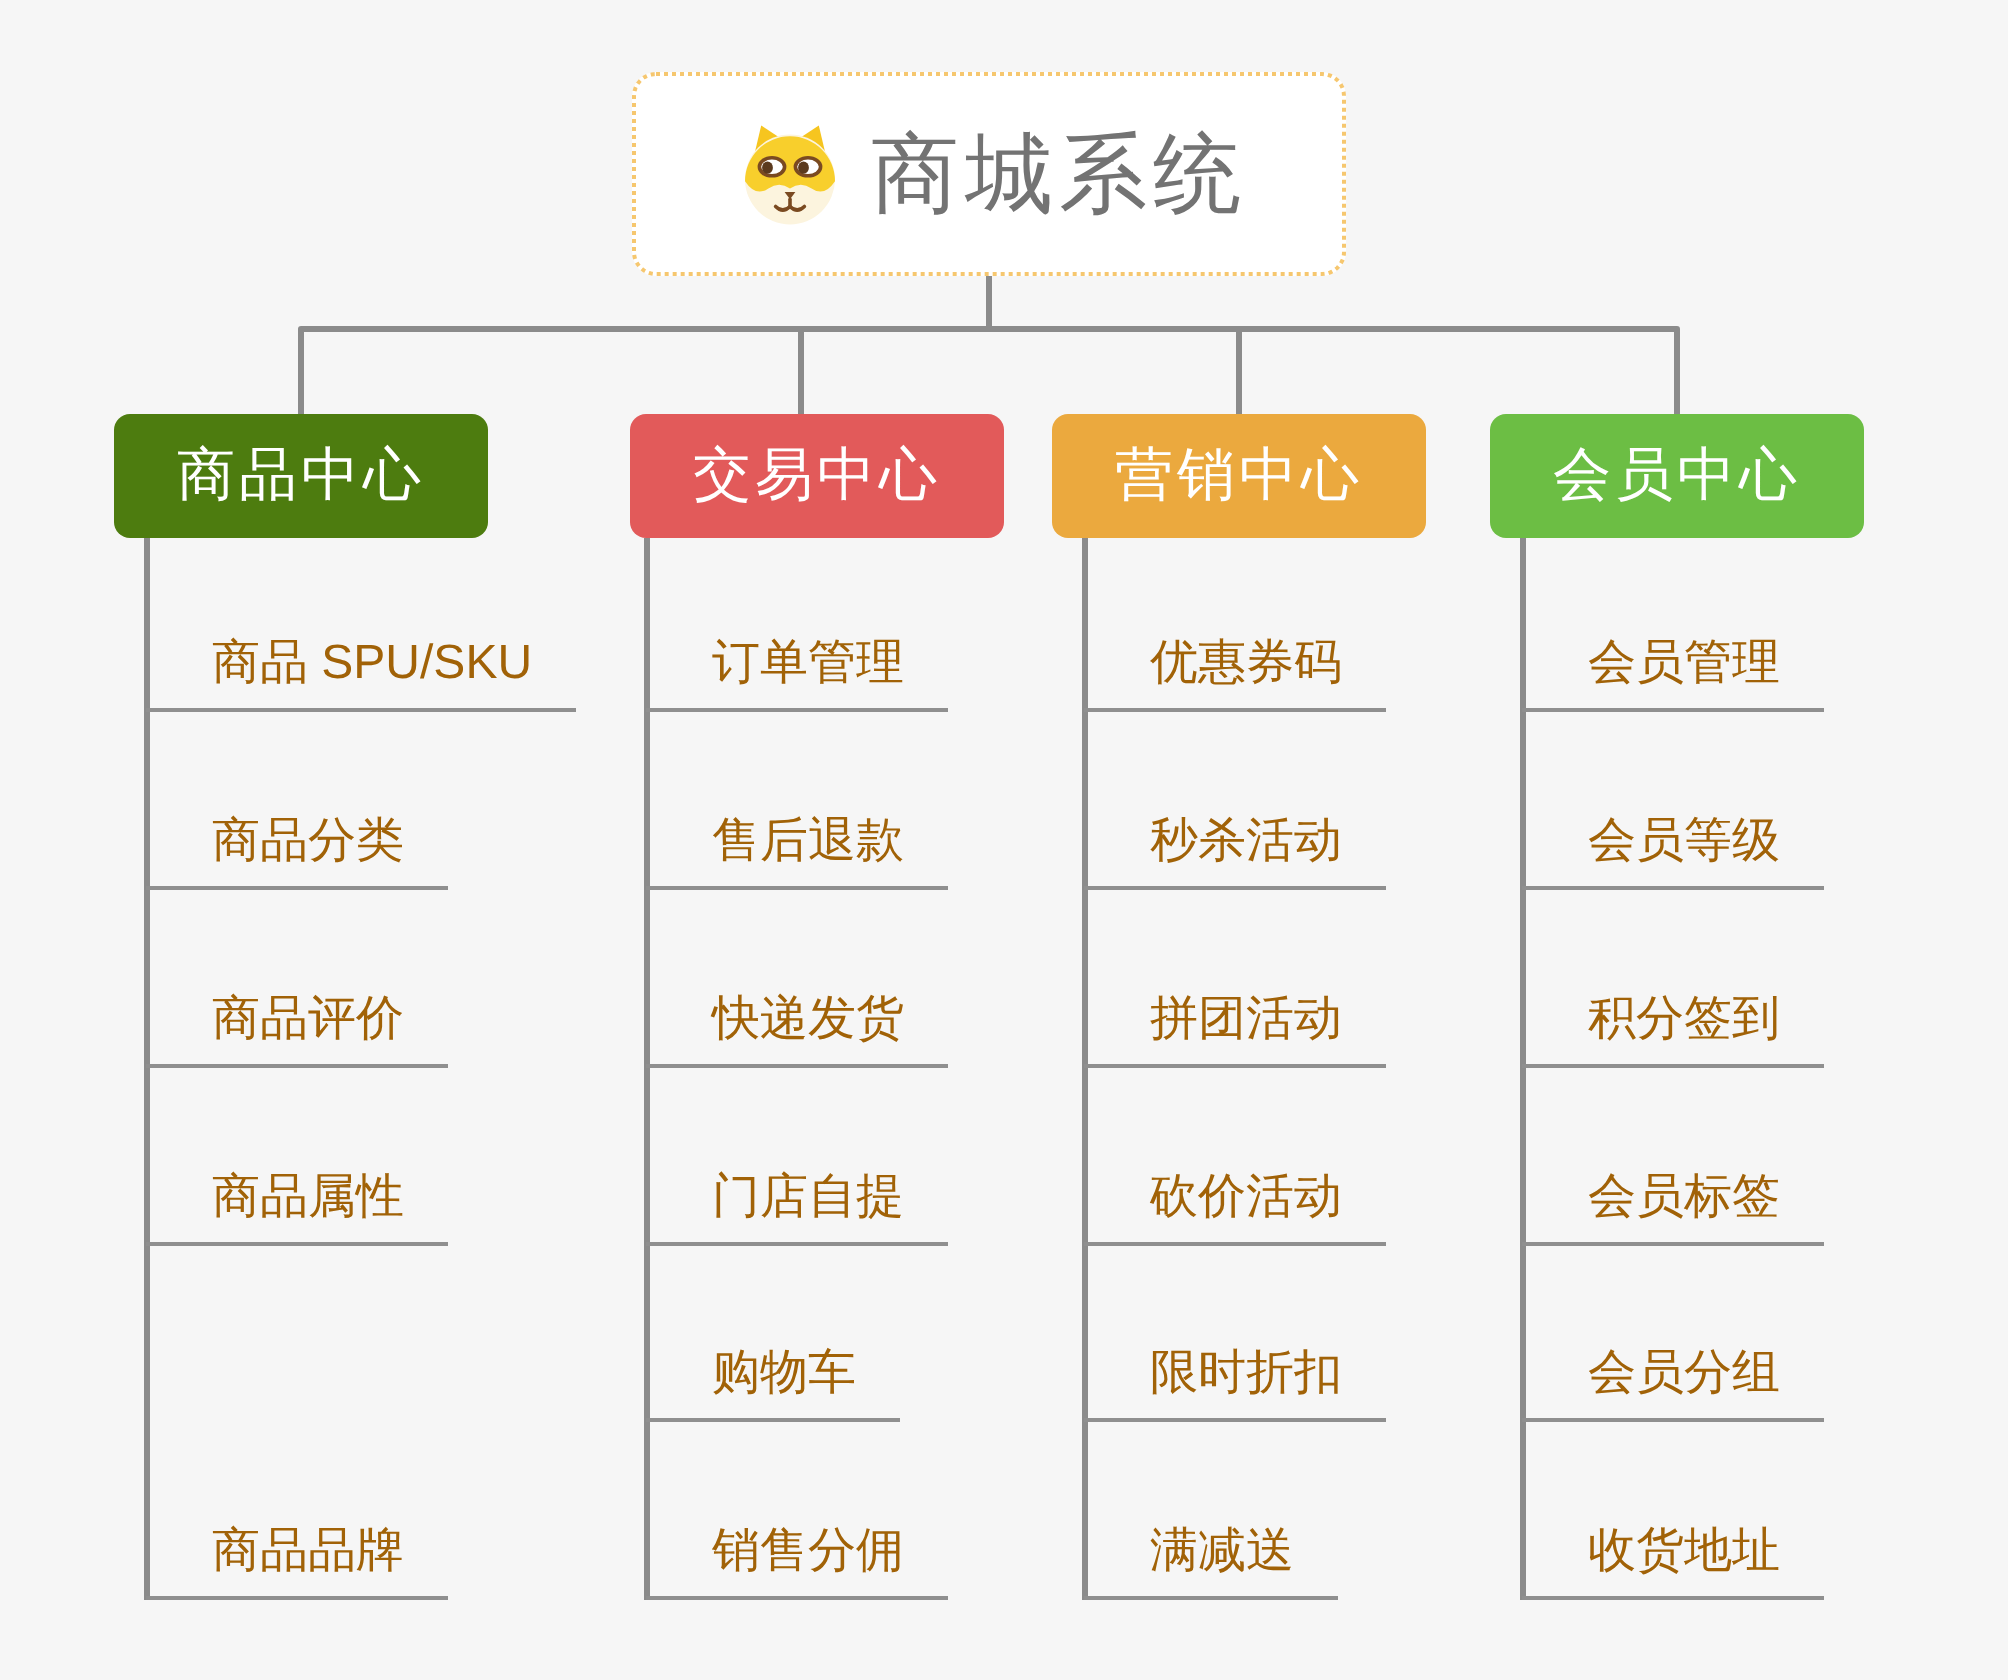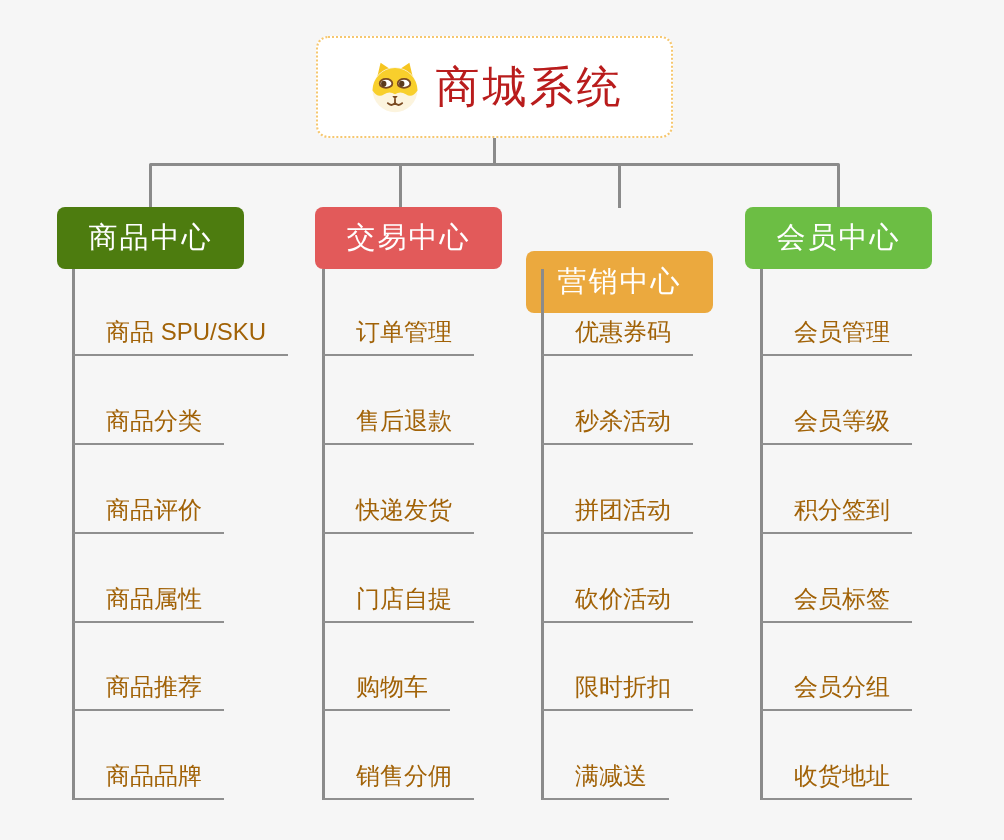--- a/index.html
+++ b/index.html
@@ -32,41 +32,41 @@
     border-radius: 12px;
     display: flex;
     align-items: center;
     justify-content: center;
     gap: 12px;
   }
   .root-title {
     font-size: 44px;
     font-weight: 500;
     letter-spacing: 3px;
-    color: #b91c1c;
+    color: #737373;
     white-space: nowrap;
   }
   .root-icon { width: 58px; height: 54px; flex: 0 0 auto; }
   
   .branch-box {
     position: absolute;
     top: 207px;
     width: 187px; height: 62px;
     border-radius: 8px;
     color: #FFFFFF;
     font-size: 29px;
     letter-spacing: 2px;
     display: flex;
     align-items: center;
     justify-content: center;
     white-space: nowrap;
   }
   .branch-0 { left: 57px;  }
   .branch-1 { left: 315px; }
-  .branch-2 { left: 526px; margin-top: 44px; }
+  .branch-2 { left: 526px; }
   .branch-3 { left: 745px; font-family: Liberation Serif, serif; }
   
   .leaf-column {
     position: absolute;
     top: 269px;
     width: 240px;
     height: 534px;
   }
   .col-0 { left: 57px;  }
   .col-1 { left: 307px; }
@@ -146,21 +146,20 @@
   <div class="branch-box branch-3" style="background-color: rgb(108, 190, 68);">
     <span>会员中心</span>
   </div>
 
   <div class="leaf-column col-0">
     <div class="trunk"></div>
     <div class="leaf row-0">商品 SPU/SKU</div>
     <div class="leaf row-1">商品分类</div>
     <div class="leaf row-2">商品评价</div>
     <div class="leaf row-3">商品属性</div>
-    <div class="leaf row-4">商品推荐</div>
     <div class="leaf row-5">商品品牌</div>
   </div>
 
   <div class="leaf-column col-1">
     <div class="trunk"></div>
     <div class="leaf row-0">订单管理</div>
     <div class="leaf row-1">售后退款</div>
     <div class="leaf row-2">快递发货</div>
     <div class="leaf row-3">门店自提</div>
     <div class="leaf row-4">购物车</div>

